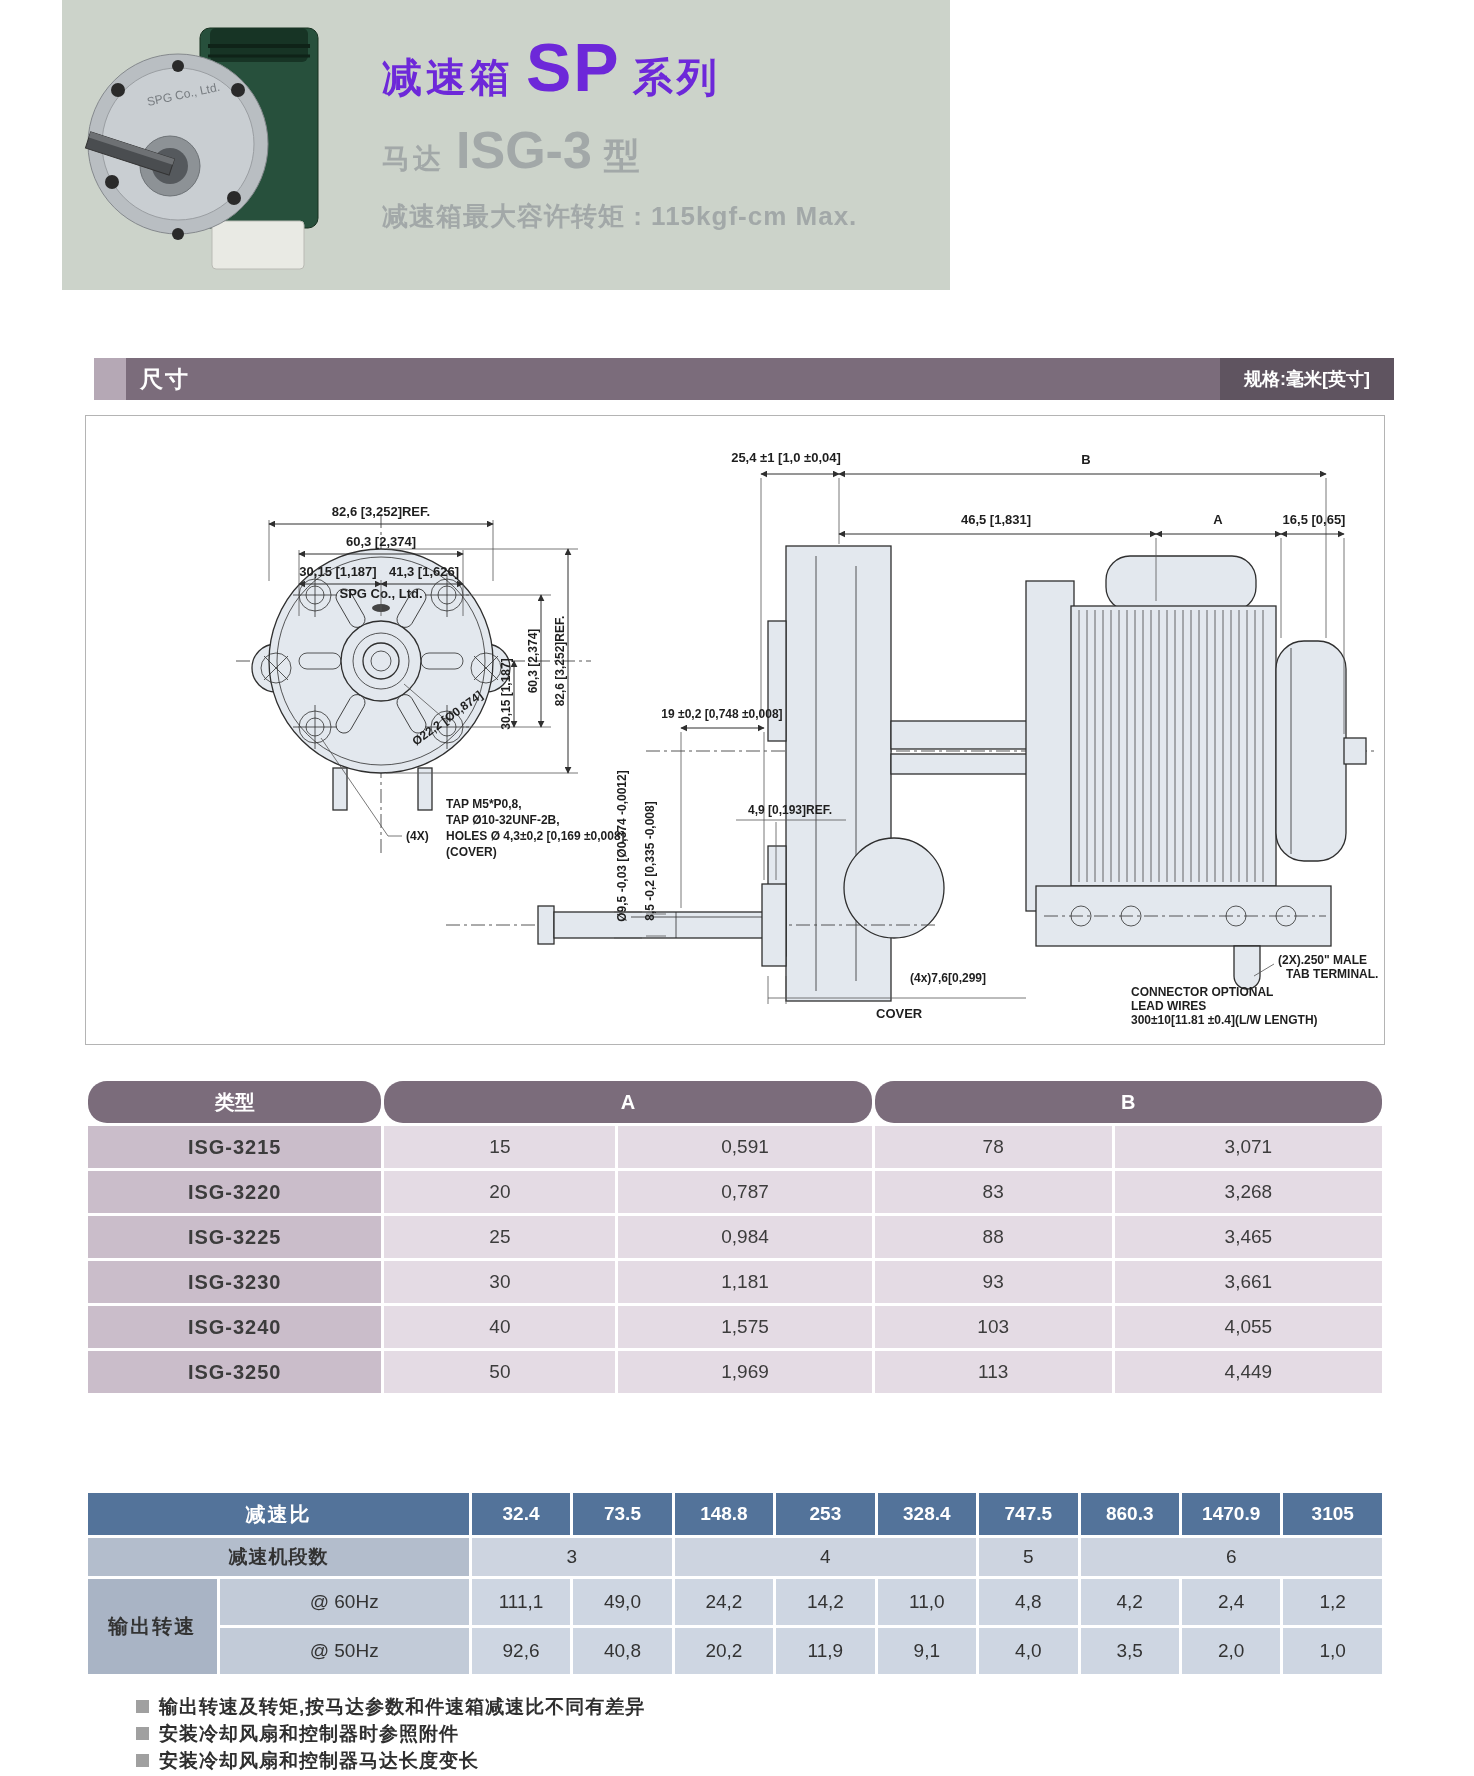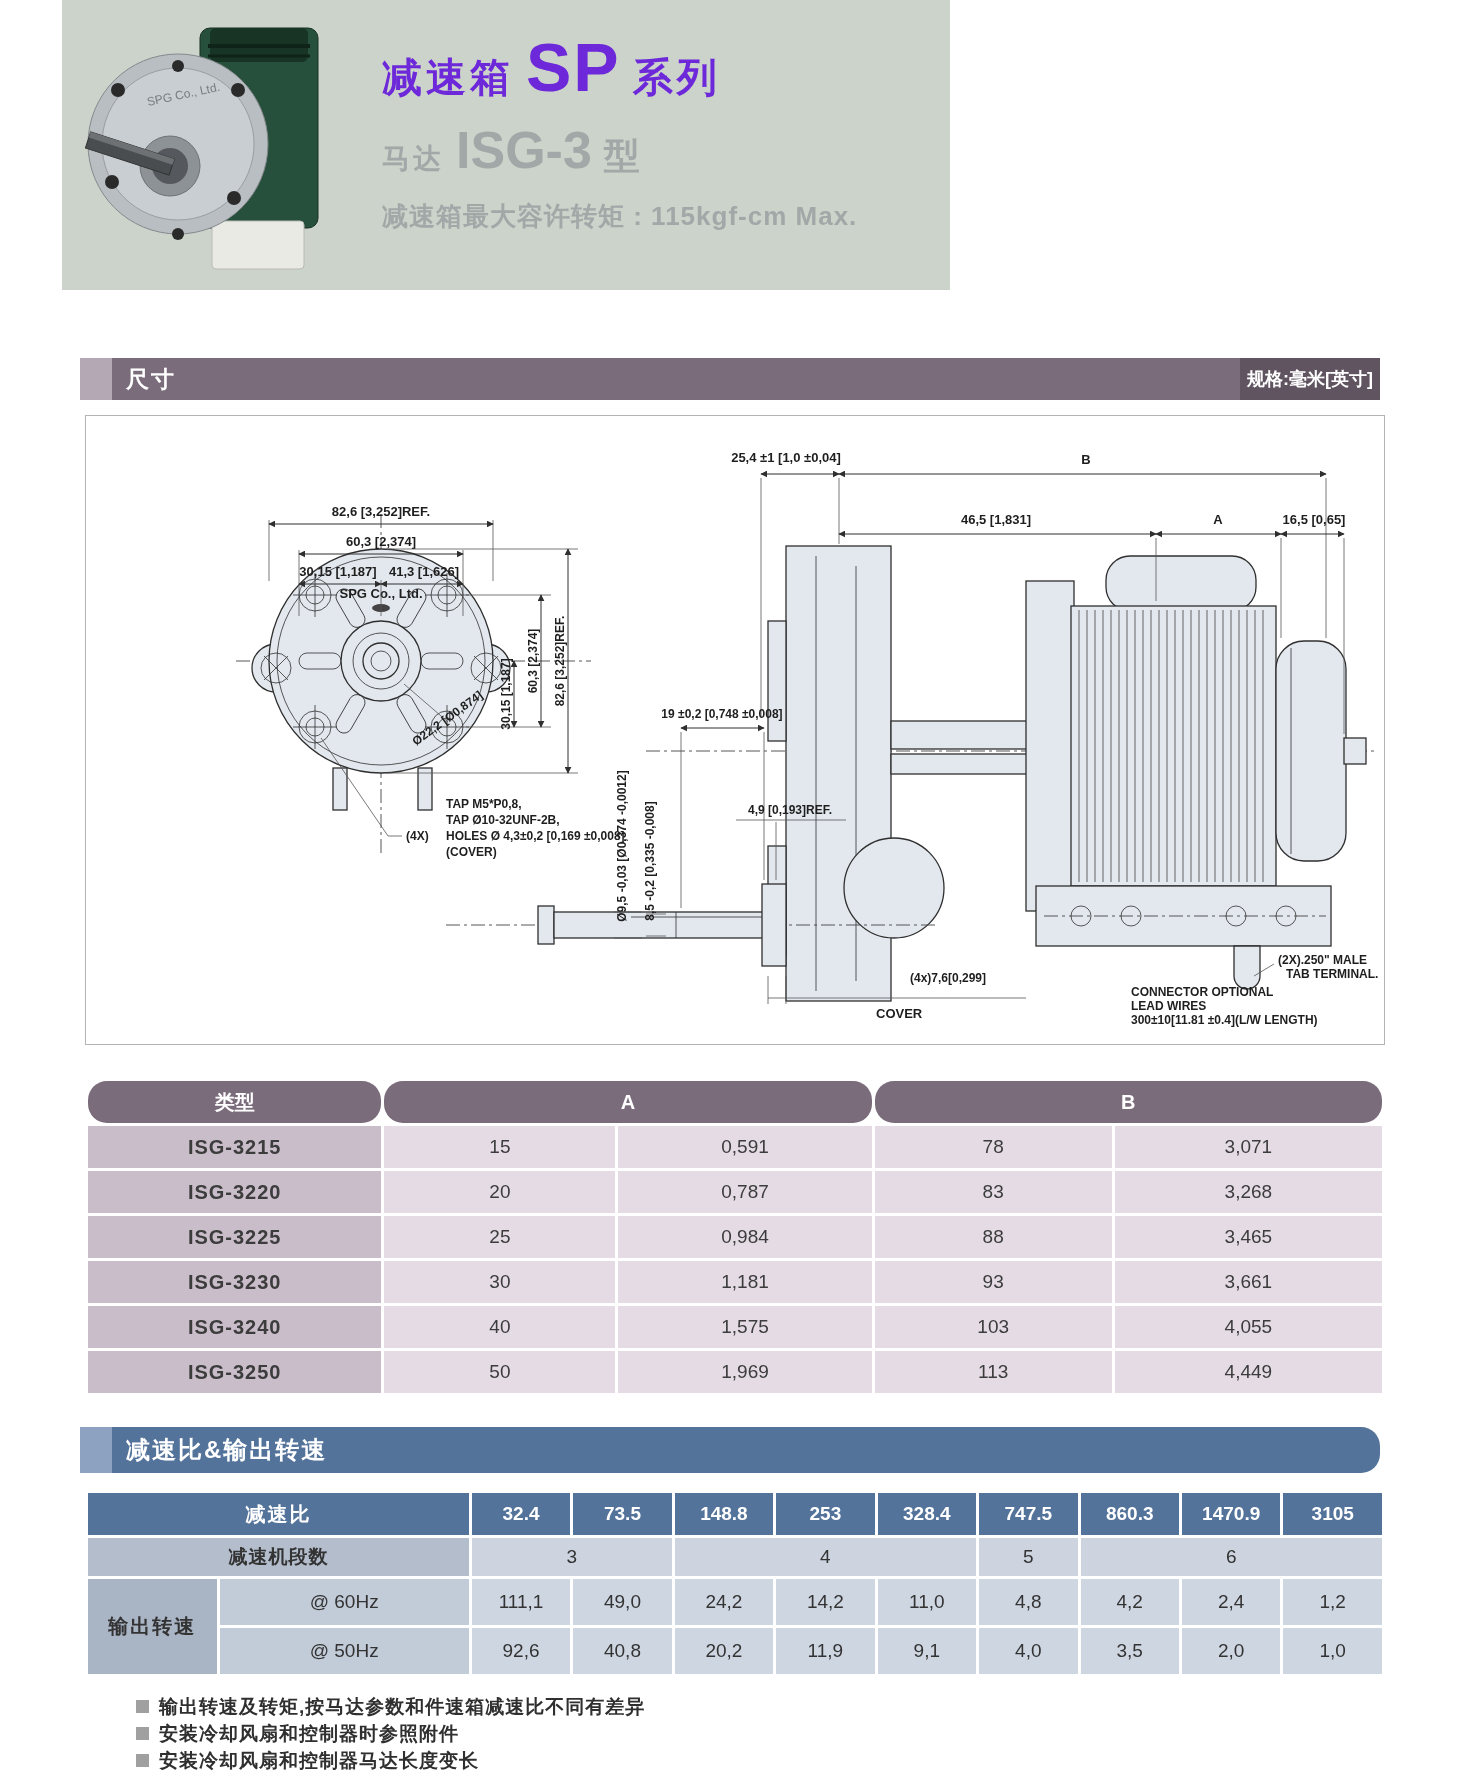--- a/index.html
+++ b/index.html
@@ -13,28 +13,28 @@
   .t-line1{display:flex;align-items:baseline;gap:12px;color:#6d28d9;font-weight:bold;}
   .t-line1 .cjk{font-size:40px;letter-spacing:4px;}
   .t-line1 .big{font-size:68px;letter-spacing:2px;}
   .t-line2{display:flex;align-items:baseline;gap:12px;color:#a2a8a8;font-weight:bold;margin-top:14px;}
   .t-line2 .cjk{font-size:28px;letter-spacing:3px;}
   .t-line2 .big{font-size:52px;}
   .t-line2 .cjk2{font-size:36px;}
   .t-line3{margin-top:18px;color:#a2a8a8;font-weight:bold;font-size:26px;letter-spacing:1px;}
 
   
-  .secbar{position:absolute;left:80px;width:1300px;height:42px;border-radius:19px;}
+  .secbar{position:absolute;left:94px;width:1300px;height:42px;}
   .secbar .accent{position:absolute;left:0;top:0;width:32px;height:42px;}
   .secbar .cap{position:absolute;left:46px;top:0;height:42px;line-height:42px;
                color:#fff;font-weight:bold;font-size:23px;letter-spacing:2px;}
   .bar-dim{top:358px;background:#7b6c7b;}
   .bar-dim .accent{background:#b5a8b5;}
   .bar-dim .unit{position:absolute;right:0;top:0;height:42px;line-height:42px;background:#5f5460;
-                 color:#fff;font-size:18px;font-weight:bold;padding:0 7px;}
+                 color:#fff;font-size:18px;font-weight:bold;padding:0 24px;}
   .bar-ratio{top:1427px;background:#53739a;height:46px;}
   .bar-ratio .accent{background:#8ca2c0;height:46px;}
   .bar-ratio .cap{height:46px;line-height:46px;font-size:24px;}
 
   
   .drawbox{position:absolute;left:85px;top:415px;width:1300px;height:630px;
            background:#fff;border:1px solid #b4b4b4;box-sizing:border-box;}
   svg text{font-family:"Liberation Sans", sans-serif;}
 
   
@@ -409,24 +409,20 @@
       <tr>
         <td class="tcol">ISG-3250</td>
         <td>50</td>
         <td>1,969</td>
         <td>113</td>
         <td>4,449</td>
       </tr>
     </tbody>
   </table>
 
-  <div class="secbar bar-ratio">
-    <span class="accent"></span>
-    <span class="cap">减速比&amp;输出转速</span>
-  </div>
 
   <table class="t2">
     <colgroup>
       <col style="width:128px">
         <col style="width:248px">
       <col style="width:98px">
         <col style="width:98px">
         <col style="width:98px">
         <col style="width:98px">
         <col style="width:98px">

